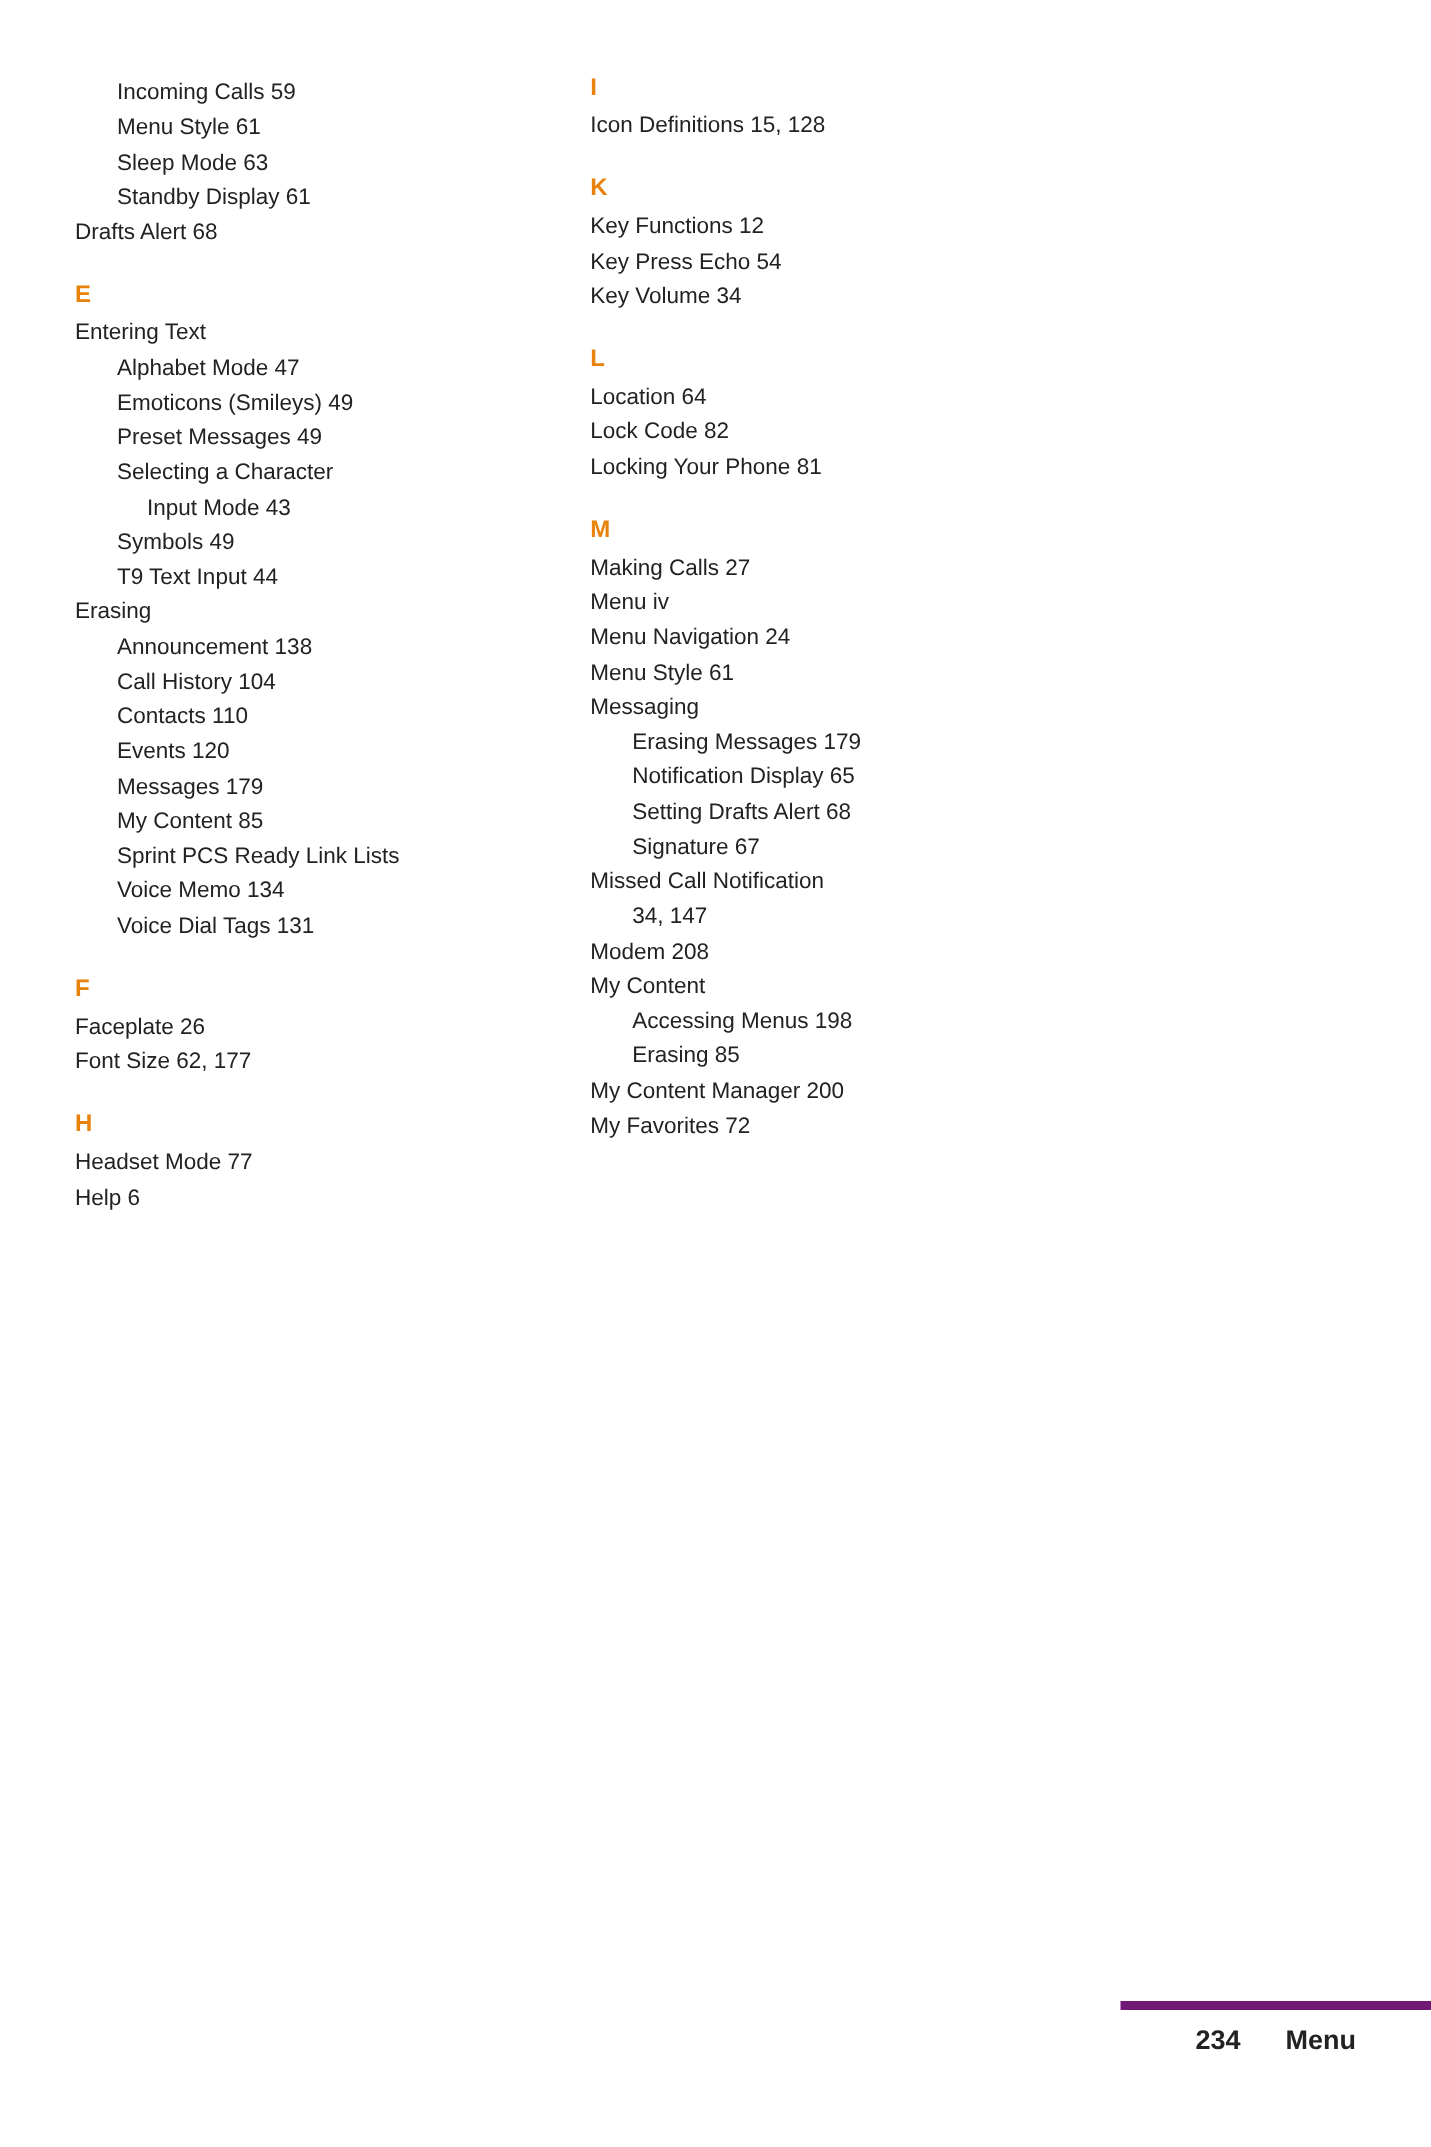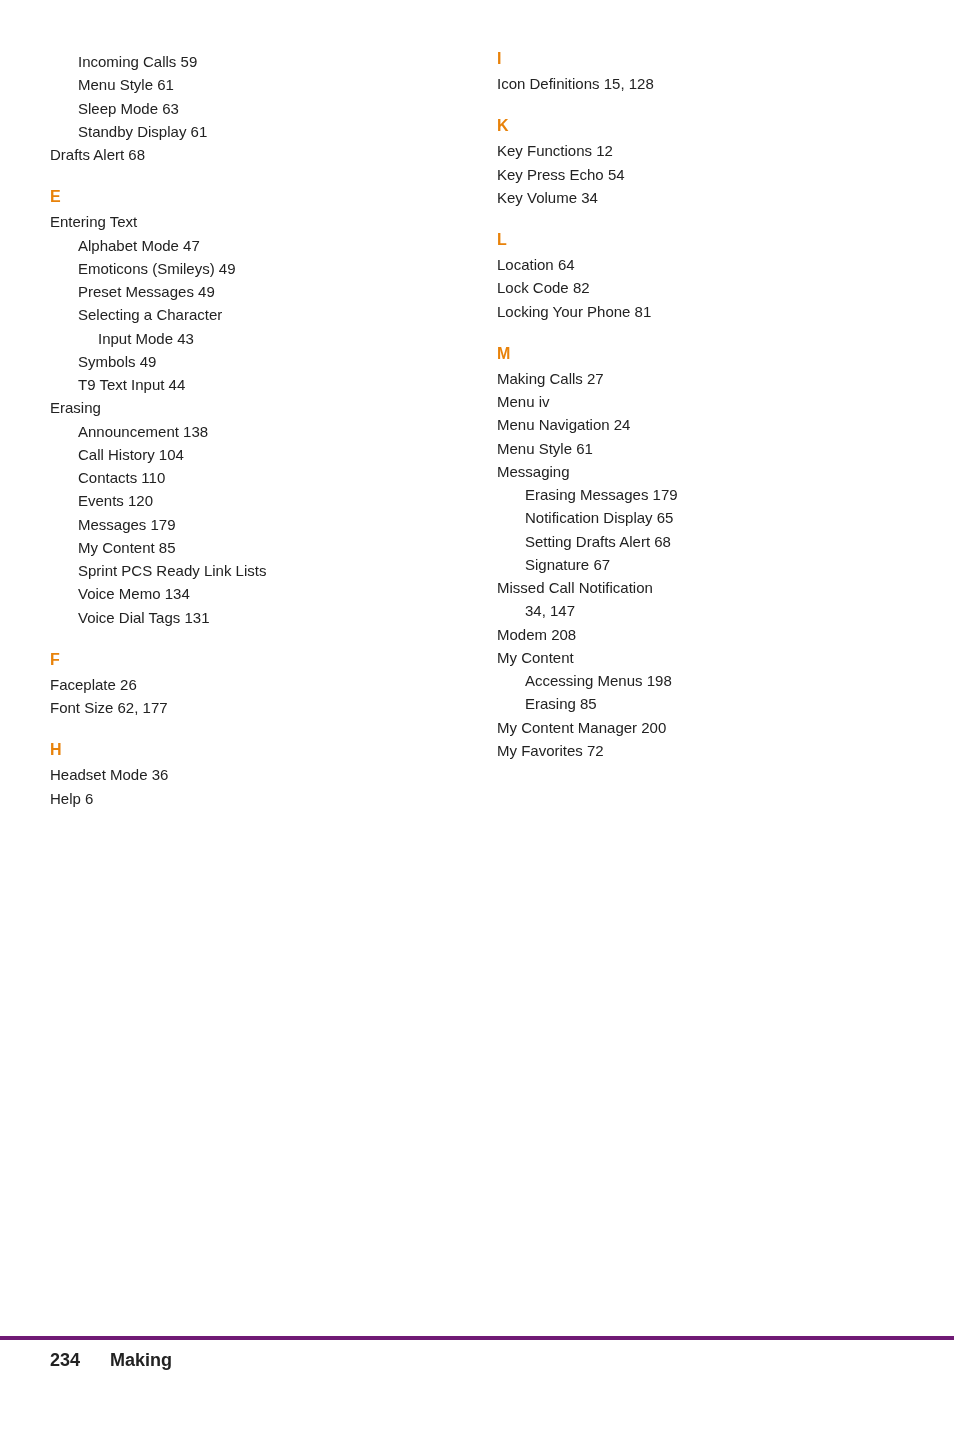--- a/index.html
+++ b/index.html
@@ -8,21 +8,20 @@
       font-family: 'Arial', sans-serif;
       font-size: 15px;
       color: #222;
       width: 954px;
       min-height: 1431px;
       position: relative;
     }
 
     .page {
       display: flex;
-      flex-direction: column;
       width: 100%;
       min-height: 1431px;
       padding: 40px 0 60px 0;
     }
 
     .content-area {
       display: flex;
       flex: 1;
       padding: 0 50px;
       gap: 0;
@@ -61,21 +60,21 @@
       padding-left: 28px;
     }
 
     .entry.indent2 {
       padding-left: 48px;
     }
 
     .footer {
       display: flex;
       align-items: center;
-      border-top: 4px solid #701a75;
+      border-top: 6px solid #701a75;
       padding: 10px 50px 0 50px;
       margin-top: auto;
     }
 
     .footer-page-num {
       font-size: 18px;
       font-weight: bold;
       margin-right: 30px;
     }
 
@@ -123,21 +122,21 @@
       </div>
 
       <div class="section">
         <div class="section-letter">F</div>
         <div class="entry">Faceplate 26</div>
         <div class="entry">Font Size  62, 177</div>
       </div>
 
       <div class="section">
         <div class="section-letter">H</div>
-        <div class="entry">Headset Mode 36</div>
+        <div class="entry">Headset Mode 77</div>
         <div class="entry">Help 6</div>
       </div>
 
     </div>
 
     <div class="right-col">
 
       <div class="section">
         <div class="section-letter">I</div>
         <div class="entry">Icon Definitions 15, 128</div>
@@ -176,15 +175,15 @@
         <div class="entry indent1">Erasing 85</div>
         <div class="entry">My Content Manager 200</div>
         <div class="entry">My Favorites 72</div>
       </div>
 
     </div>
   </div>
 
   <div class="footer">
     <span class="footer-page-num">234</span>
-    <span class="footer-label">Making</span>
+    <span class="footer-label">Menu</span>
   </div>
 </div>
 
 </body></html>

